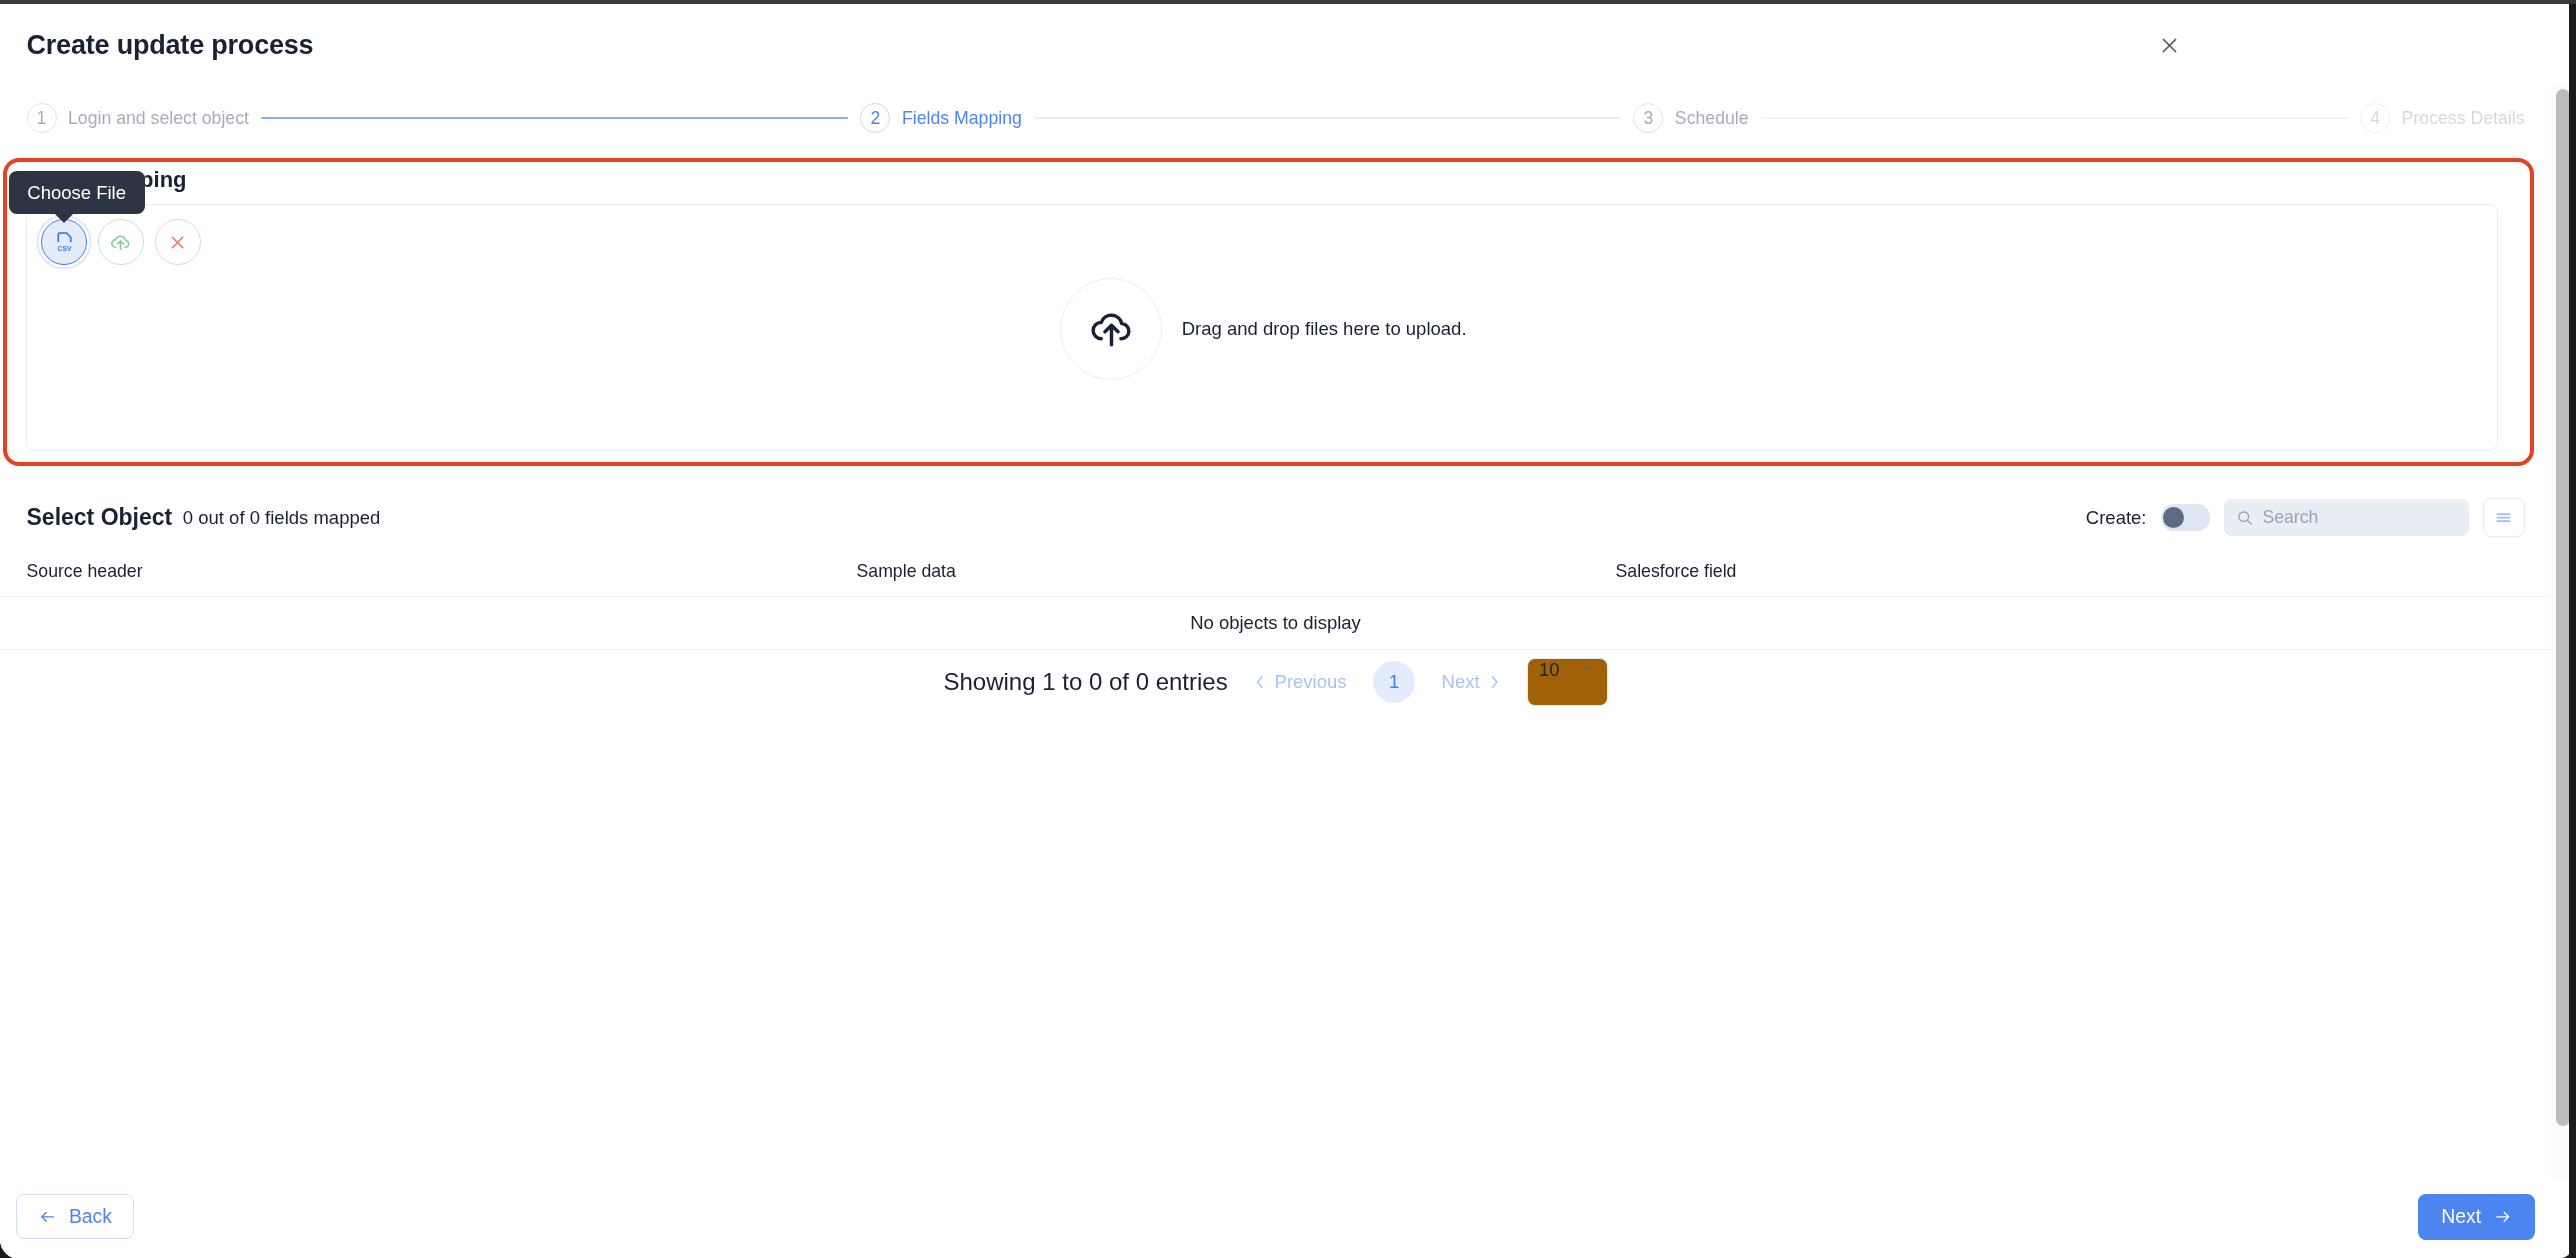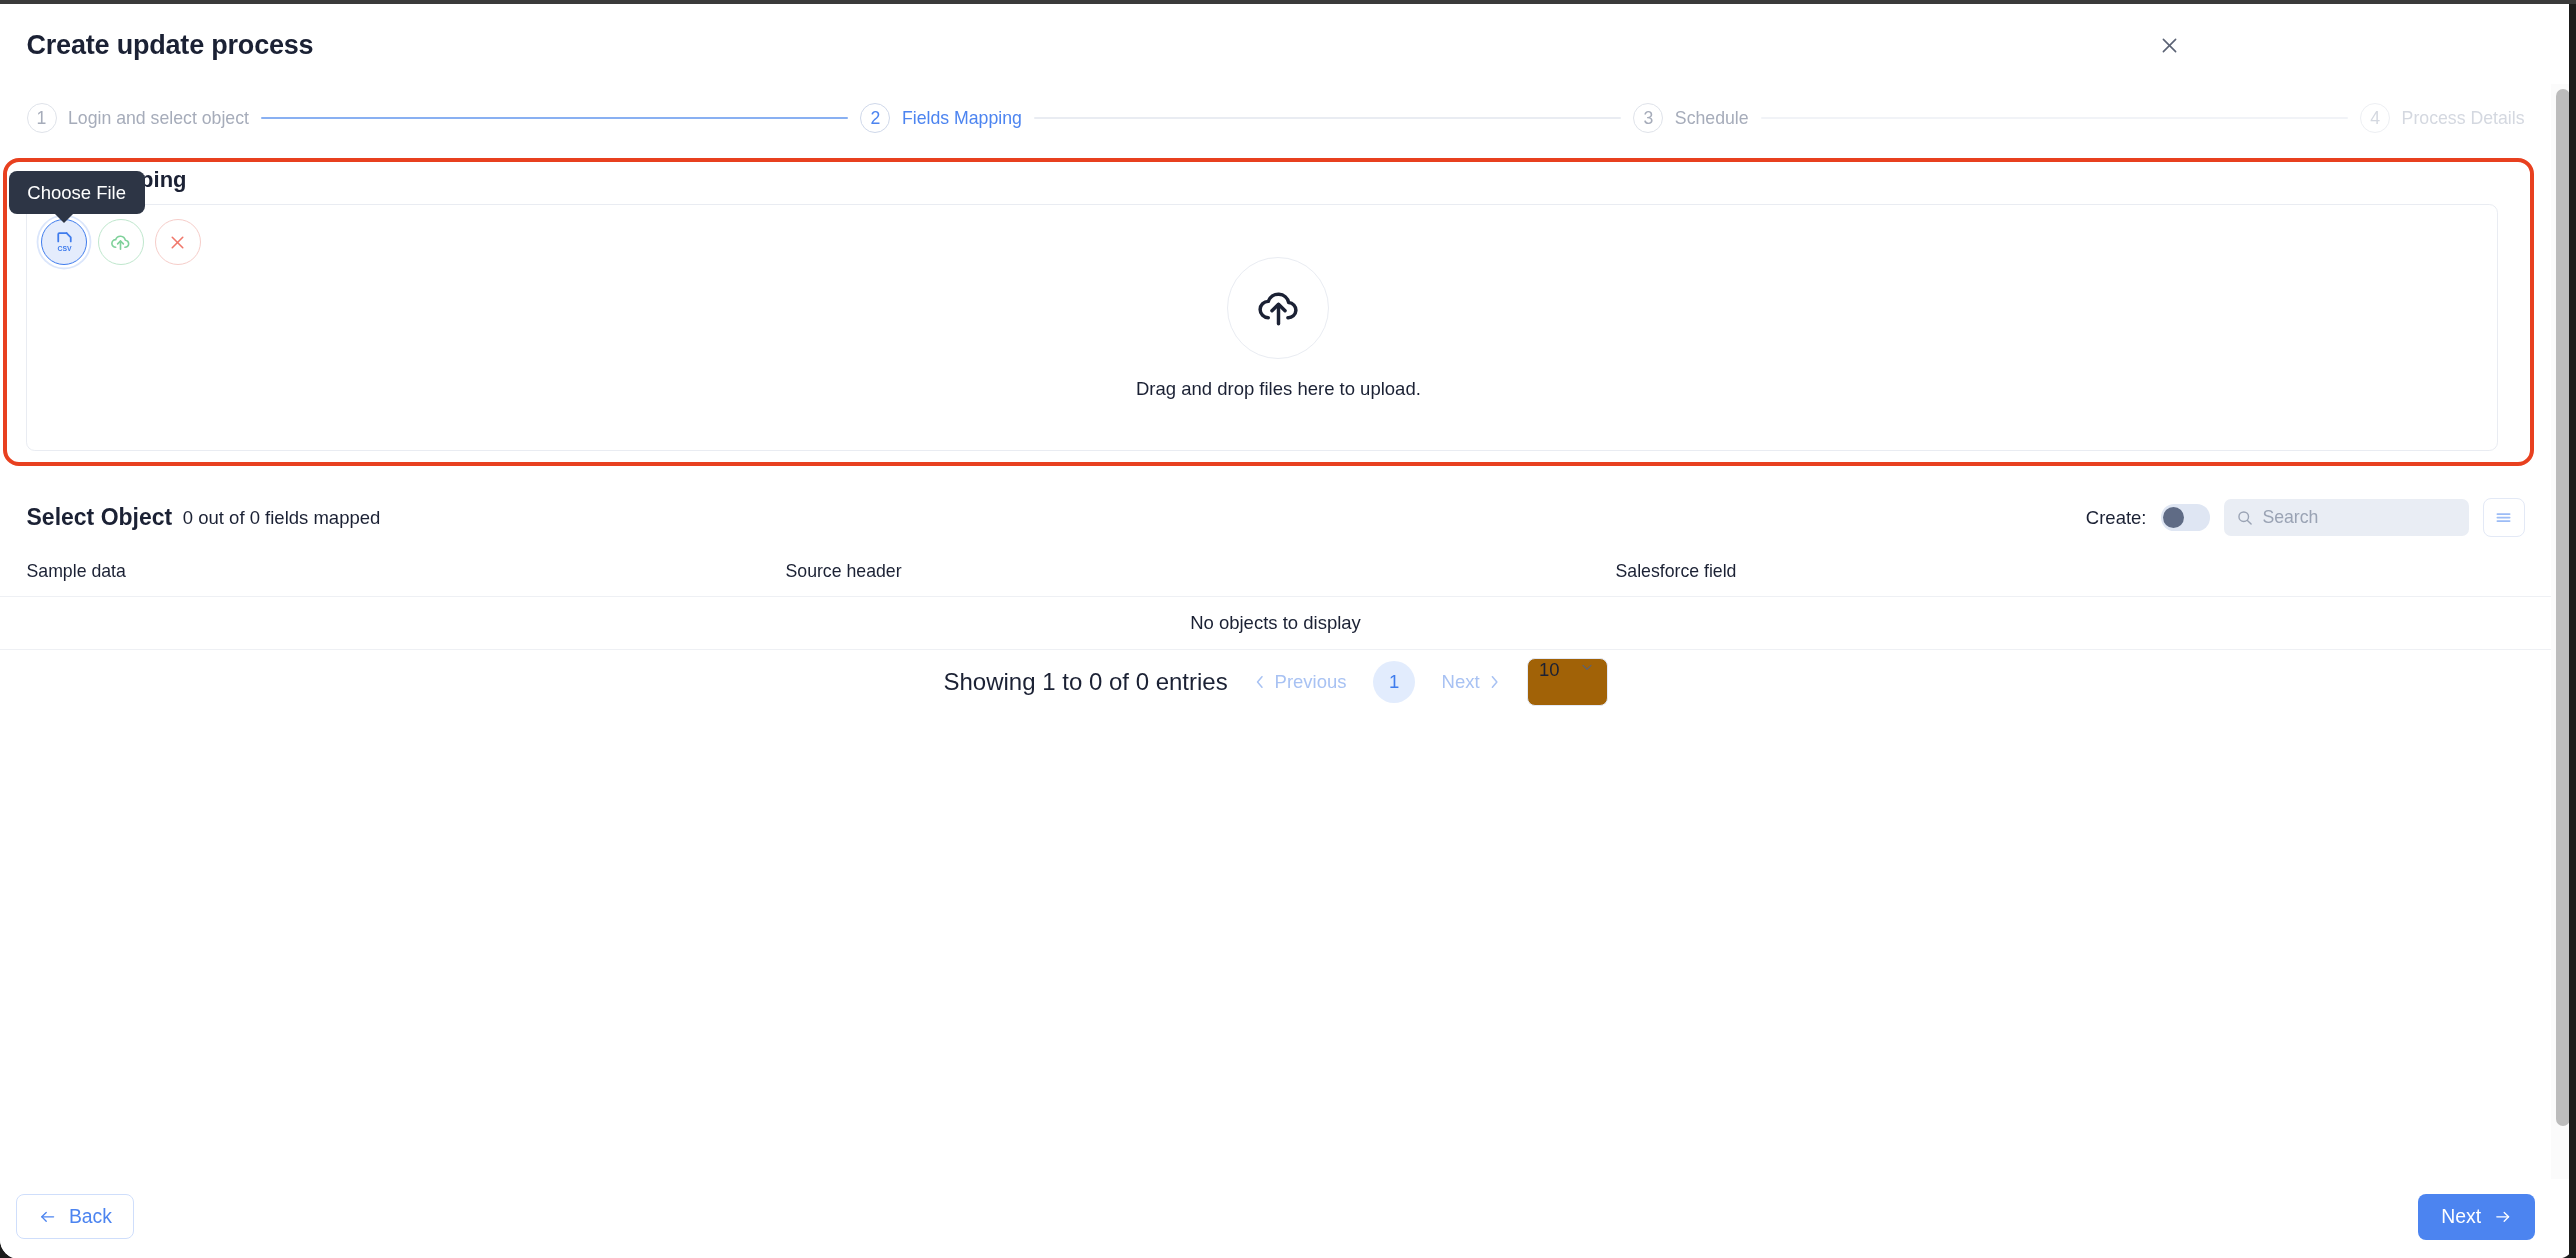--- a/index.html
+++ b/index.html
@@ -121,24 +121,23 @@
     background: #e4ecfc;
     border: 1.8px solid #3f7ced;
     box-shadow: 0 0 0 2.6px #ffffff, 0 0 0 4.4px #dbe6fb;
     color: #3f7ced;
   }
   .icon-btn.upload { border: 1.4px solid #bfe7cd; color: #7fd19a; background: #fff; }
   .icon-btn.clear  { border: 1.4px solid #f6cdc9; color: #f0776a; background: #fff; }
 
   .dropzone {
     position: absolute;
-    top: 0; left: 15px;
+    top: 0; left: 0;
     width: 2472px; height: 247px;
     display: flex;
-    flex-direction: column;
     align-items: center;
     justify-content: center;
     gap: 19.4px;
   }
   .dz-circle {
     width: 102px; height: 102px;
     border-radius: 50%;
     border: 1.4px solid #e9ecf2;
     display: flex; align-items: center; justify-content: center;
     color: #1b2134;
@@ -436,22 +435,22 @@
           <line x1="5" y1="8" x2="19" y2="8"></line>
             <line x1="5" y1="12" x2="19" y2="12"></line>
             <line x1="5" y1="16" x2="19" y2="16"></line>
         </svg>
       </div>
     </div>
   </div>
 
   <div class="tbl">
     <div class="tbl-head">
+      <div class="th c1">Source header</div>
       <div class="th c2">Sample data</div>
-      <div class="th c1">Source header</div>
       <div class="th c3">Salesforce field</div>
     </div>
     <div class="tbl-empty">No objects to display</div>
   </div>
 
   <div class="pager">
     <span class="pg-info">Showing 1 to 0 of 0 entries</span>
     <span class="pg-link">
       <svg width="12.4" height="16" viewBox="0 0 14 18" fill="none" stroke="currentColor" stroke-width="1.7" stroke-linecap="round" stroke-linejoin="round">
         <polyline points="9,3 4,9 9,15"></polyline>

